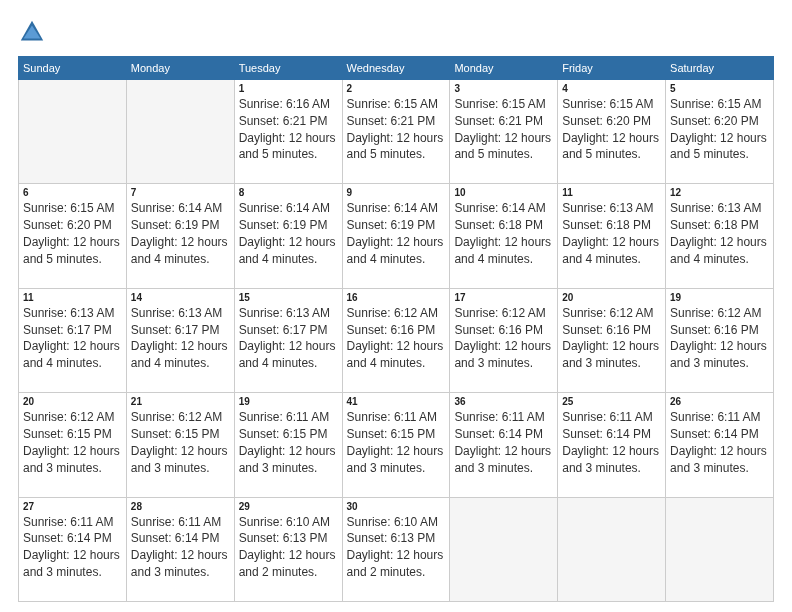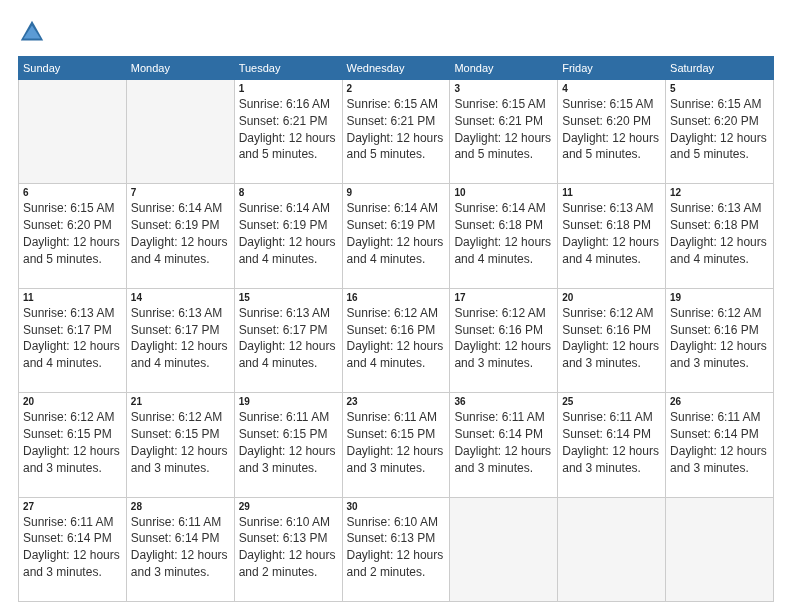--- a/index.html
+++ b/index.html
@@ -296,21 +296,21 @@
 and 3 minutes.</div>
           </td>
           <td>
             <span class="day-num">19</span>
             <div class="day-info" style="white-space: pre-line;">Sunrise: 6:11 AM
 Sunset: 6:15 PM
 Daylight: 12 hours
 and 3 minutes.</div>
           </td>
           <td>
-            <span class="day-num">23</span>
+            <span class="day-num">41</span>
             <div class="day-info" style="white-space: pre-line;">Sunrise: 6:11 AM
 Sunset: 6:15 PM
 Daylight: 12 hours
 and 3 minutes.</div>
           </td>
           <td>
             <span class="day-num">36</span>
             <div class="day-info" style="white-space: pre-line;">Sunrise: 6:11 AM
 Sunset: 6:14 PM
 Daylight: 12 hours

